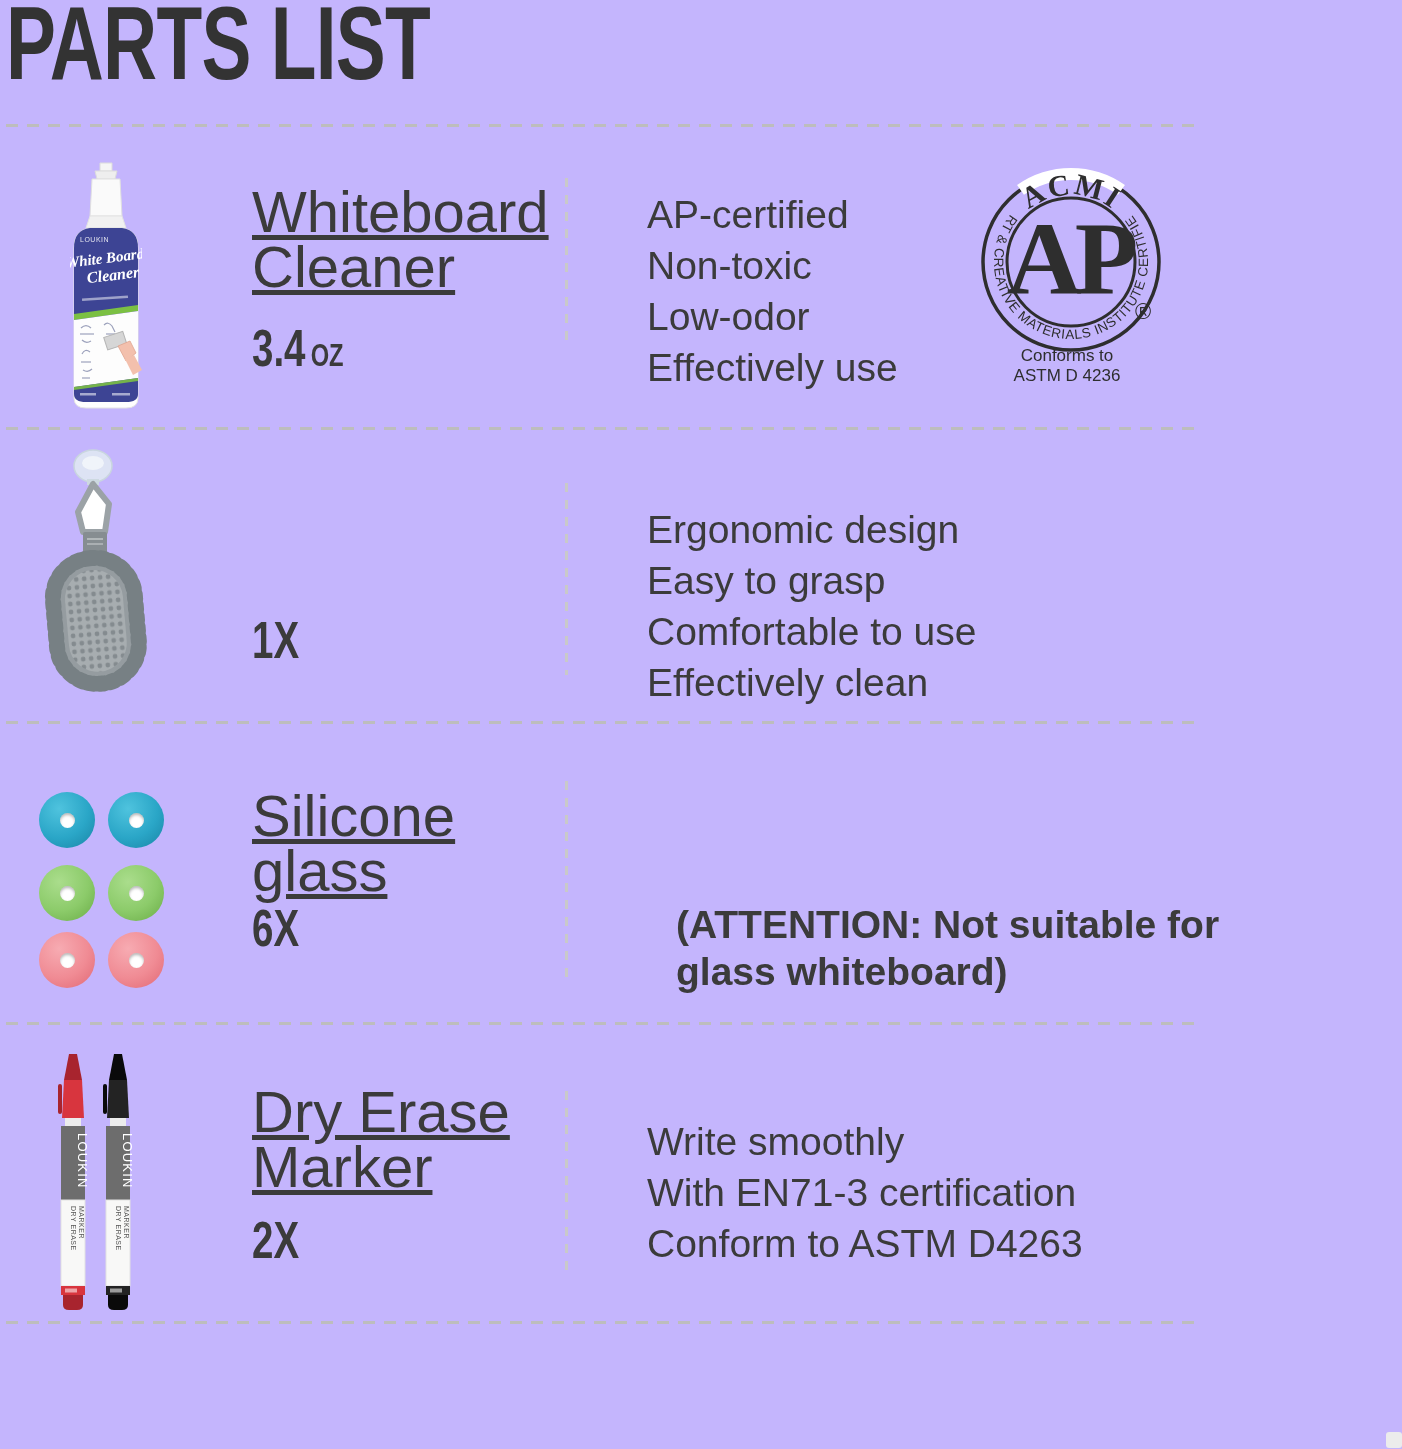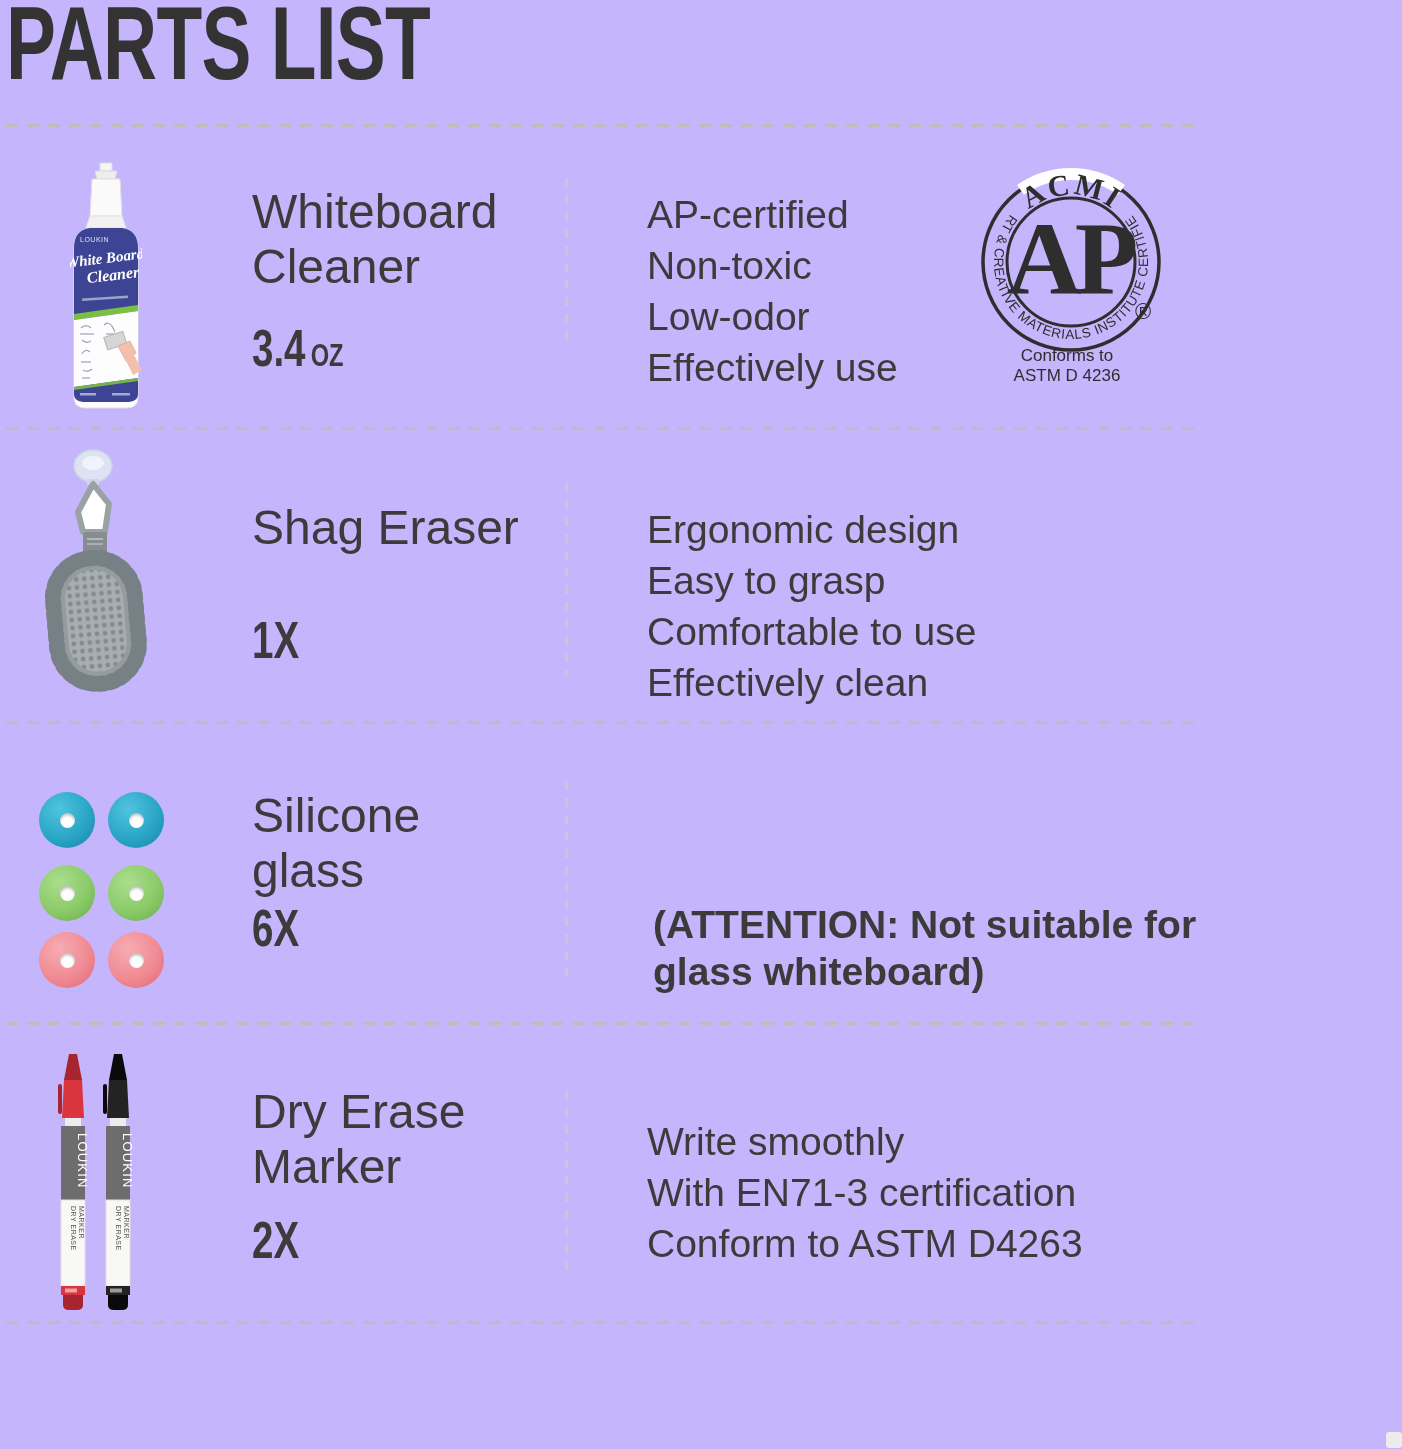--- a/index.html
+++ b/index.html
@@ -14,31 +14,31 @@
   }
   .hline{
     position:absolute;left:6px;width:1192px;height:3px;
     background:repeating-linear-gradient(90deg,var(--dash,#bdbdbd) 0 12px,transparent 12px 21px);
   }
   .vline{
     position:absolute;left:565px;width:2.5px;
     background:repeating-linear-gradient(180deg,#c9c9c9 0 9px,transparent 9px 17px);
   }
   .name{
-    position:absolute;left:252px;font-size:48px;line-height:55px;white-space:pre-line;
+    position:absolute;left:252px;font-size:58px;line-height:55px;white-space:pre-line;text-decoration:underline;
   }
   .qty{
     position:absolute;left:252px;font-weight:700;font-size:52px;line-height:56px;
     transform:scaleX(.74);transform-origin:0 0;display:flex;align-items:baseline;white-space:nowrap;
   }
   .qty .unit{font-size:32px;margin-left:7px;text-transform:uppercase;}
   .desc{
     position:absolute;left:647px;font-size:39px;line-height:51px;white-space:pre-line;
   }
-  .desc.bold{font-weight:700;line-height:47px;}
+  .desc.bold{font-weight:700;line-height:47px;margin-left:23px;}
   svg{position:absolute;display:block;}
   .donut{position:absolute;width:56px;height:56px;border-radius:50%;}
   .donut i{
     position:absolute;left:50%;top:50%;width:15px;height:15px;margin:-7.5px 0 0 -7.5px;
     border-radius:50%;background:#fff;box-shadow:inset 0 2px 3px rgba(0,0,0,.28);
   }
   .donut.teal {background:radial-gradient(circle at 36% 30%,var(--magnet-teal-light) 0%,var(--magnet-teal) 55%,var(--magnet-teal-dark) 96%);}
   .donut.green{background:radial-gradient(circle at 36% 30%,var(--magnet-green-light) 0%,var(--magnet-green) 55%,var(--magnet-green-dark) 96%);}
   .donut.pink {background:radial-gradient(circle at 36% 30%,var(--magnet-pink-light) 0%,var(--magnet-pink) 55%,var(--magnet-pink-dark) 96%);}
   .corner-artifact{position:absolute;left:1386px;top:1432px;width:16px;height:16px;background:#ececec;border-radius:3px;}
@@ -143,21 +143,20 @@
     <path d="M57,38 L42,66 L47,86 L69,86 L73,58 Z" fill="#ffffff" stroke="#9ba2a6" stroke-width="6" stroke-linejoin="round"></path>
     <rect x="47" y="86" width="24" height="22" rx="2" fill="#868d91"></rect>
     <rect x="51" y="92" width="16" height="2" fill="#b9bec0" opacity=".85"></rect>
     <rect x="51" y="97" width="16" height="2" fill="#b9bec0" opacity=".7"></rect>
     <g transform="rotate(-5 59 176)">
       <rect x="19" y="112" width="82" height="126" rx="40" fill="var(--eraser-gray)" stroke="var(--eraser-gray-dark)" stroke-width="16" stroke-dasharray="5.5 5.2" stroke-linecap="round"></rect>
       <rect x="31" y="124" width="58" height="102" rx="29" fill="url(#mesh)"></rect>
     </g>
   </svg>
 
-  <div class="name" style="top:500px">Shag Eraser</div>
   <div class="qty" style="top:612px">
     <span>1X</span>
       <span class="unit"></span>
   </div>
   <div class="desc" style="top:504px">Ergonomic design
 Easy to grasp
 Comfortable to use
 Effectively clean</div>
 
   <div>

